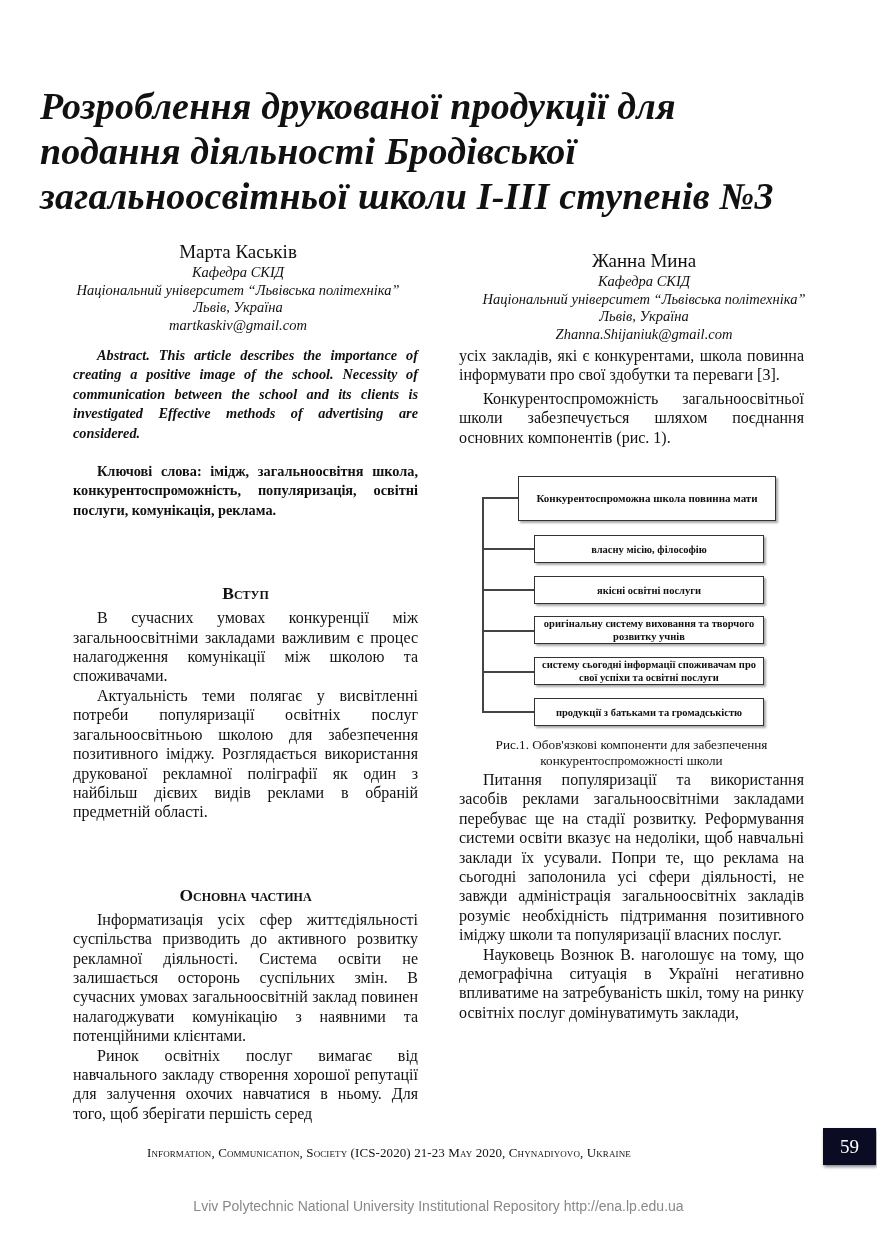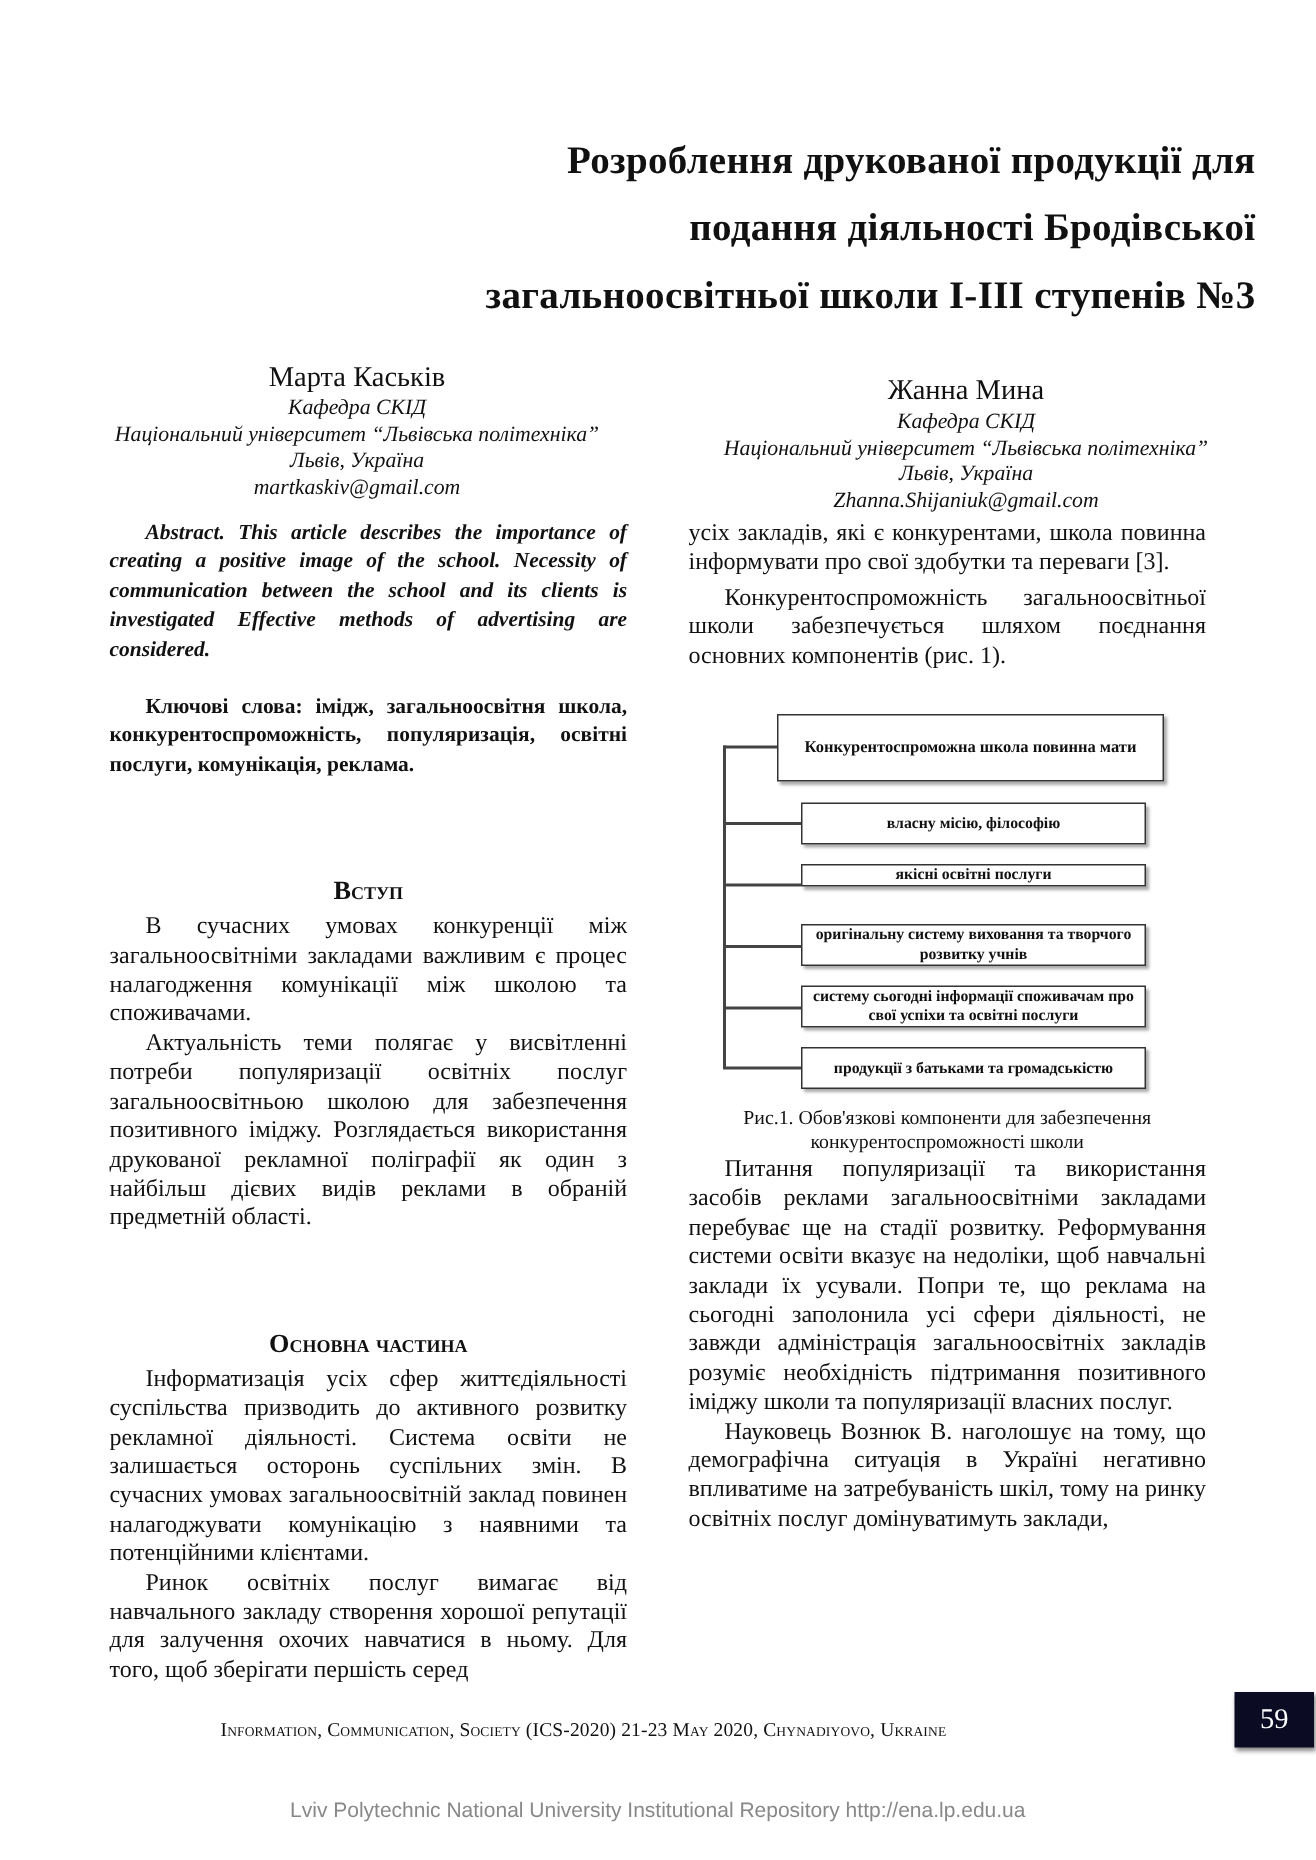--- a/index.html
+++ b/index.html
@@ -1,20 +1,20 @@
 <!DOCTYPE html>
 <html><head>
 <meta charset="utf-8">
 <style>
   html, body { margin:0; padding:0; }
   body { width:877px; height:1240px; background:#ffffff; position:relative; overflow:hidden;
          font-family:"Liberation Serif", serif; color:#111; }
   .abs { position:absolute; }
-  .title { left:40px; width:797px; top:84px; text-align:right; font-weight:bold;
-           font-size:26px; line-height:45px; letter-spacing:0.2px; }
+  .title { left:40px; width:797px; top:84px; text-align:left; font-weight:bold;
+           font-size:38px; line-height:45px; letter-spacing:0.2px;font-style:italic; }
   .author { text-align:center; }
   .author .name { font-size:19px; line-height:24px; }
   .author .aff { font-style:italic; font-size:14.5px; line-height:17.5px; }
   .col { font-size:16px; line-height:19.4px; text-align:justify; }
   .col p { margin:0; text-indent:24px; }
   .abstract { font-weight:bold; font-style:italic; font-size:14.3px; line-height:19.4px; text-align:justify; text-indent:20px; margin:0; }
   .keywords { font-weight:bold; font-size:14.3px; line-height:19.4px; text-align:justify; text-indent:20px; margin:0;font-family:Liberation Serif, serif; }
   .heading { text-align:center; font-weight:bold; font-variant:small-caps; font-size:17.5px; line-height:22px;margin-top:44px; }
   .diagram-line { background:#444; }
   .dbox { position:absolute; border:1.5px solid #333; box-shadow:2px 2px 2px #aaa; background:#fff;
@@ -77,21 +77,21 @@
   <div class="abs diagram-line" style="left:482px; top:497px; width:1.5px; height:215px;"></div>
   <div class="abs diagram-line" style="left:482px; top:497px; width:36px; height:1.5px;"></div>
   <div class="abs diagram-line" style="left:482px; top:548px; width:52px; height:1.5px;"></div>
   <div class="abs diagram-line" style="left:482px; top:589px; width:52px; height:1.5px;"></div>
   <div class="abs diagram-line" style="left:482px; top:630px; width:52px; height:1.5px;"></div>
   <div class="abs diagram-line" style="left:482px; top:671px; width:52px; height:1.5px;"></div>
   <div class="abs diagram-line" style="left:482px; top:711px; width:52px; height:1.5px;"></div>
 
   <div class="dbox" style="left:518px; top:476px; width:258px; height:45px; font-size:11px;">Конкурентоспроможна школа повинна мати</div>
   <div class="dbox" style="left:534px; top:535px; width:230px; height:28px;">власну місію, філософію</div>
-  <div class="dbox" style="left:534px; top:576px; width:230px; height:15px;">якісні освітні послуги</div>
+  <div class="dbox" style="left:534px; top:576px; width:230px; height:28px;">якісні освітні послуги</div>
   <div class="dbox" style="left:534px; top:616px; width:230px; height:28px;">оригінальну систему виховання та творчого розвитку учнів</div>
   <div class="dbox" style="left:534px; top:657px; width:230px; height:28px;">систему сьогодні інформації споживачам про свої успіхи та освітні послуги</div>
   <div class="dbox" style="left:534px; top:698px; width:230px; height:28px;">продукції з батьками та громадськістю</div>
 </div>
 
 <div class="abs caption" style="left:459px; width:345px; top:737px;">
   <div>Рис.1. Обов'язкові компоненти для забезпечення</div>
   <div>конкурентоспроможності школи</div>
 </div>
 

